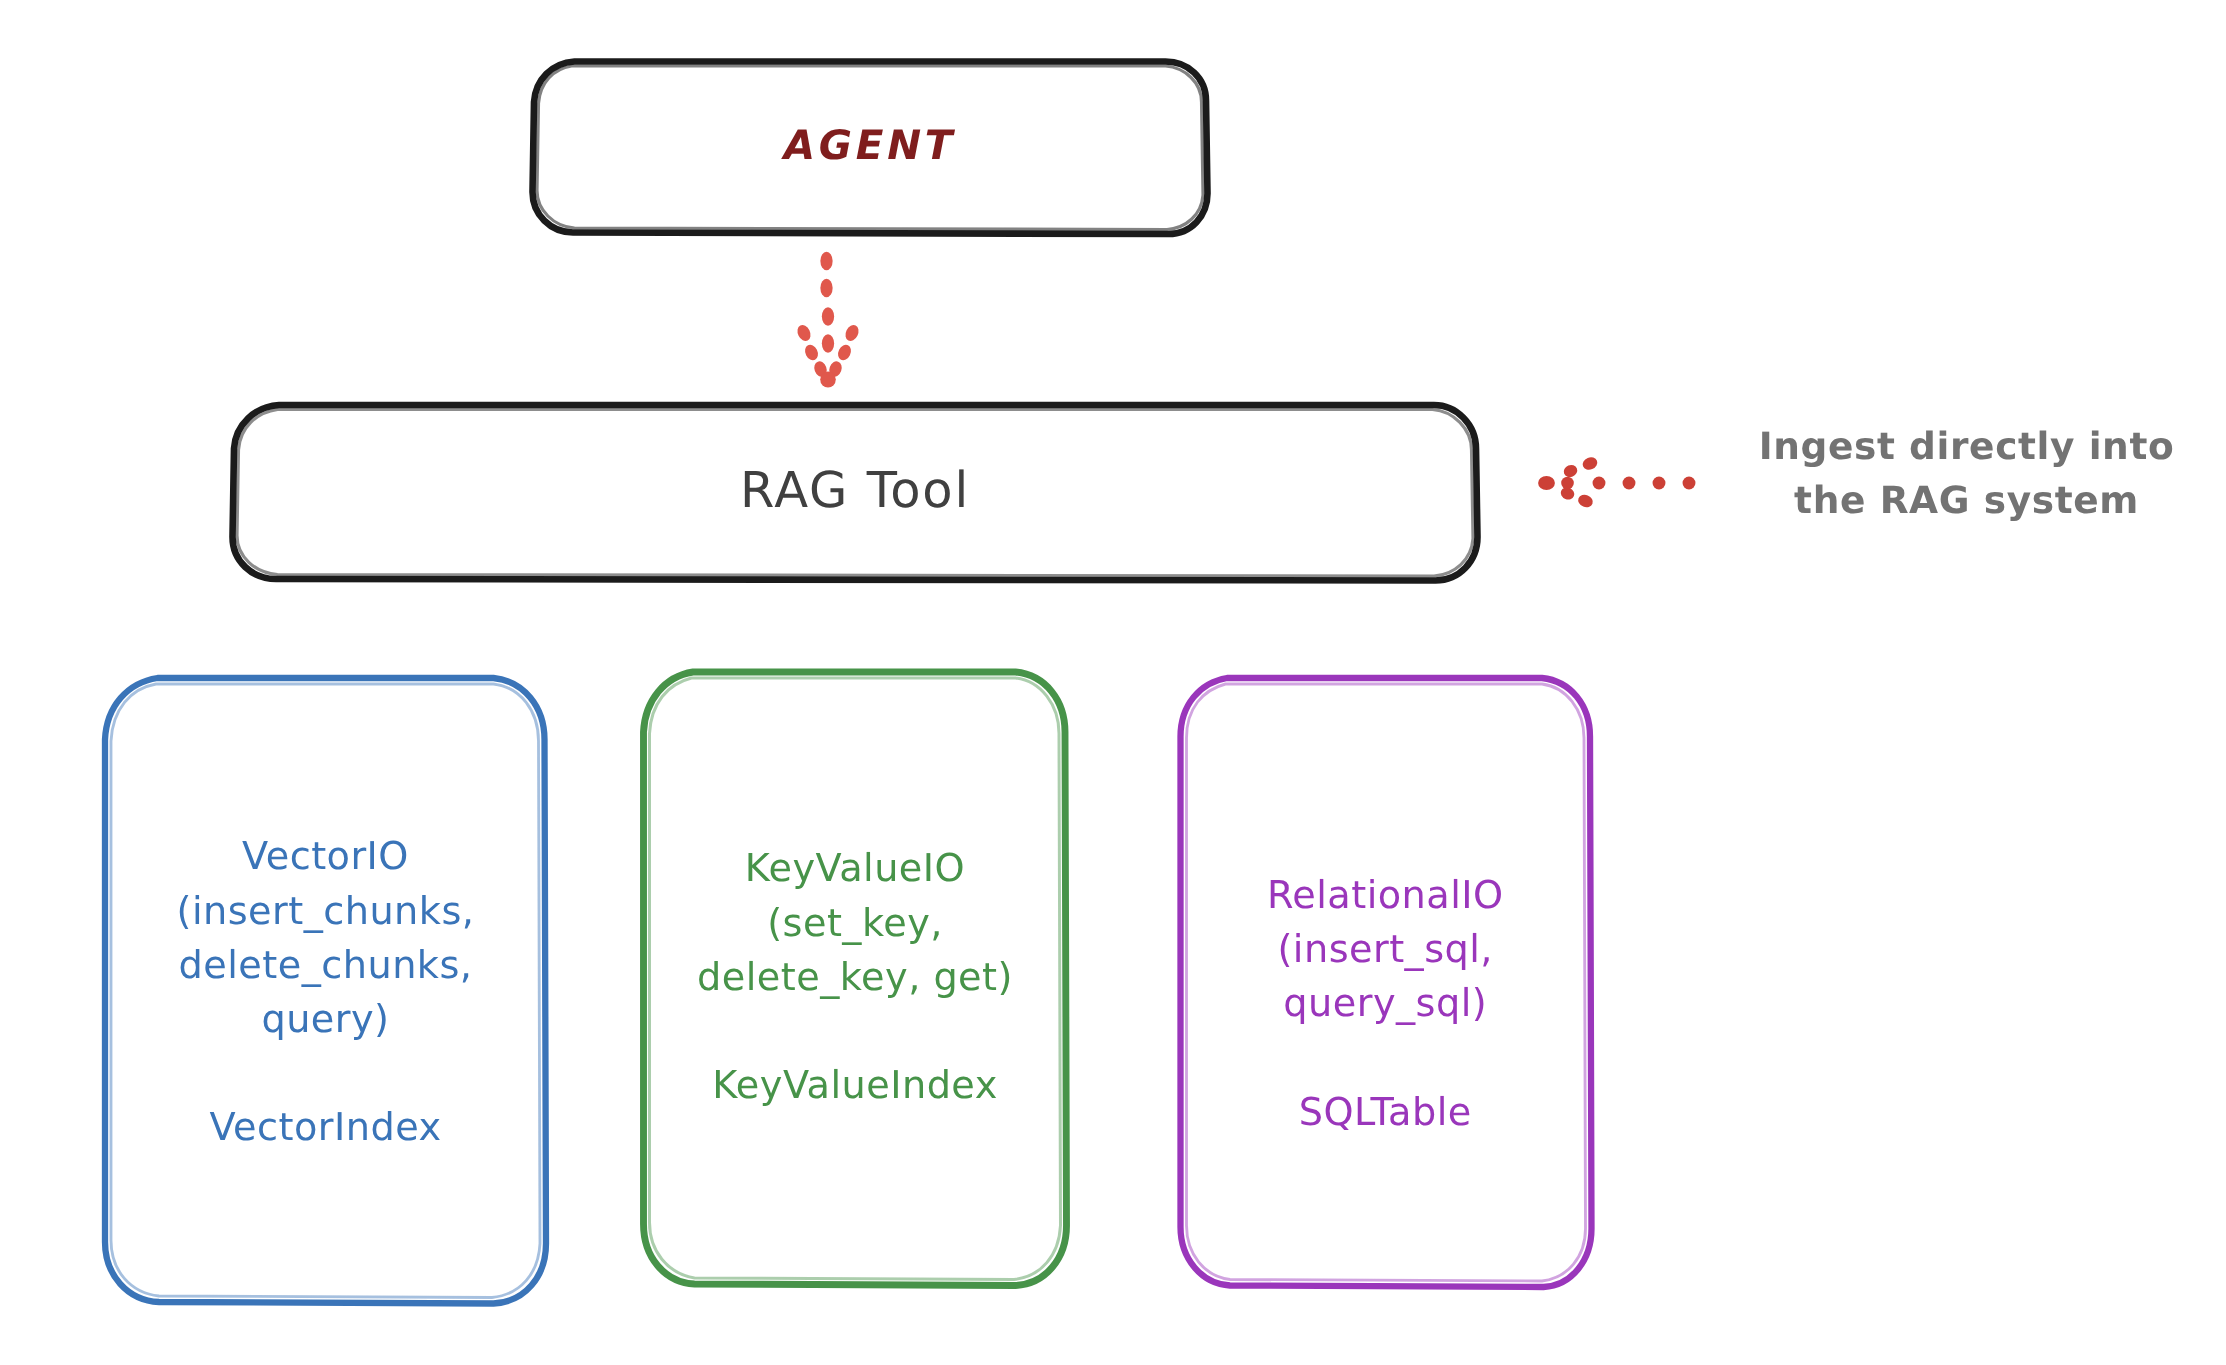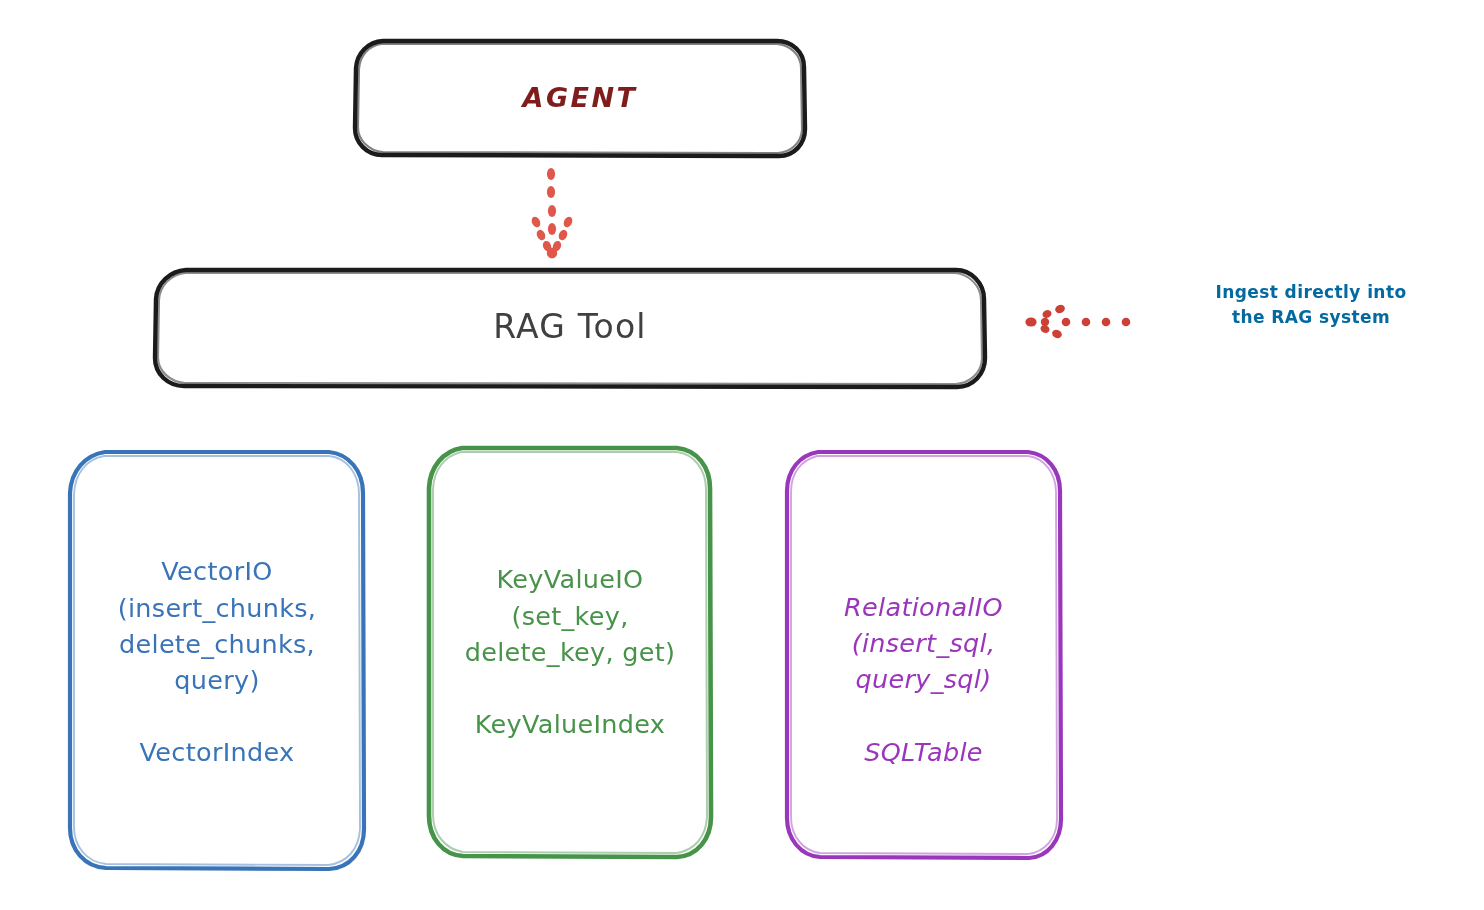--- a/index.html
+++ b/index.html
@@ -64,43 +64,43 @@
   
   #vectorio-node {
     left: 70px; top: 451px;
     width: 294px; height: 422px;
   }
   #keyvalueio-node {
     left: 429px; top: 447px;
     width: 282px; height: 410px;
   }
   #relationalio-node {
-    left: 786px; top: 476px;
-    width: 275px; height: 407px; font-style: italic;
+    left: 786px; top: 466px;
+    width: 275px; height: 407px;
   }
   #vectorio-node .node-label,
   #keyvalueio-node .node-label,
   #relationalio-node .node-label {
     font-size: 25.5px;
     font-weight: 500;
     letter-spacing: 0.3px;
     line-height: 1.42;
   }
   #vectorio-node .node-label { color: #3a74b8; }
   #keyvalueio-node .node-label { color: #479349; }
   #relationalio-node .node-label { color: #9a36bb; }
 
   
   #ingest-annotation {
     position: absolute;
     left: 1146px; top: 280px;
     width: 330px;
     text-align: center;
-    color: #0369a1;
-    font-size: 17px;
+    color: #737373;
+    font-size: 25px;
     font-weight: 600;
     line-height: 1.45;
     letter-spacing: 0.4px;
     white-space: pre-line;
   }
 </style>
 </head>
 <body>
 
 <svg id="canvas" viewBox="0 0 1484 910" xmlns="http://www.w3.org/2000/svg">

